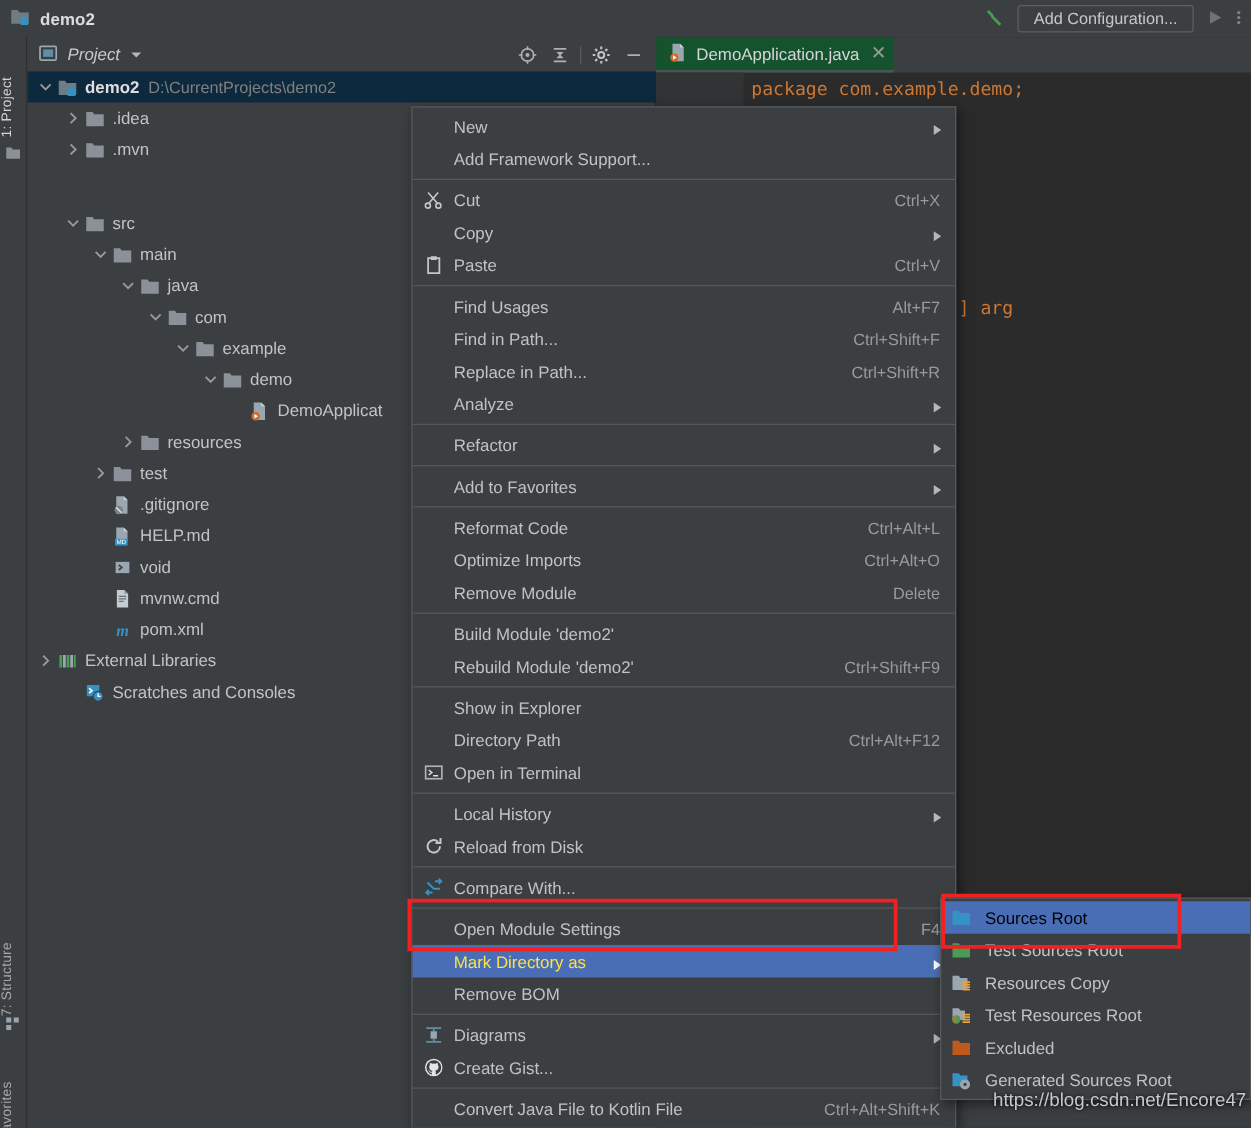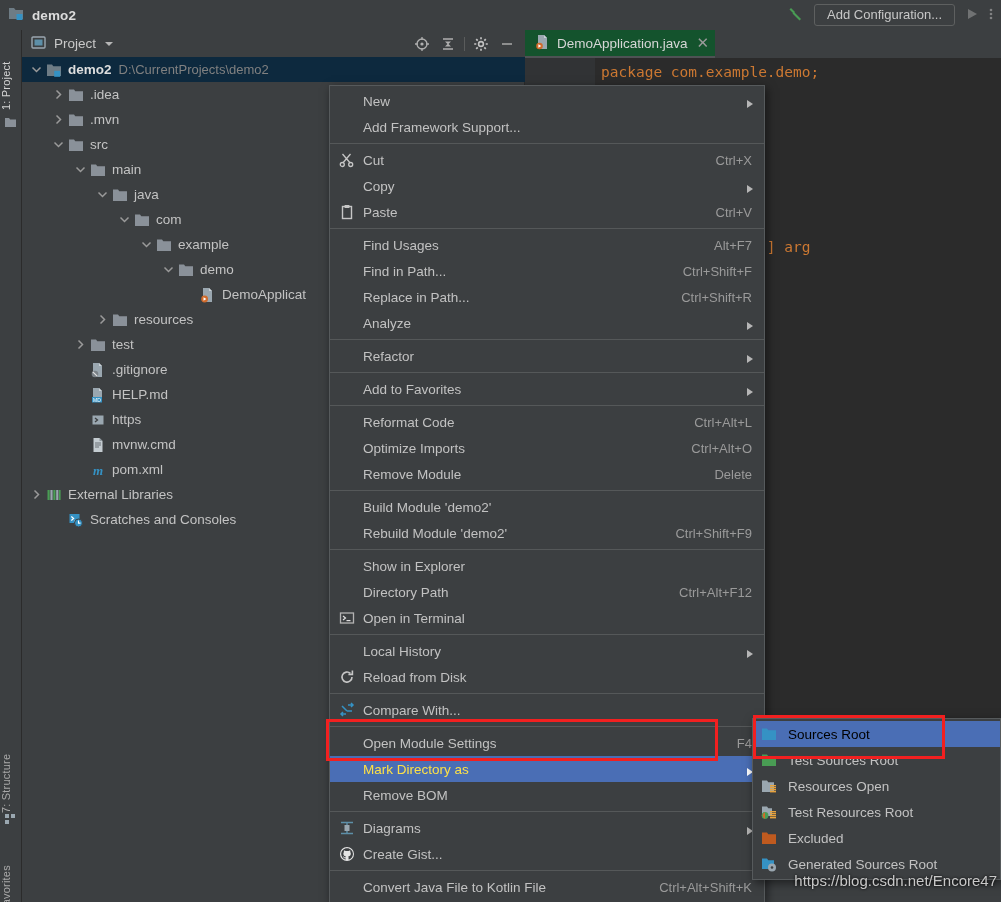--- a/index.html
+++ b/index.html
@@ -47,21 +47,21 @@
   
   #project-panel{
     position:absolute; left:22px; top:30px; width:503px; height:872px;
     background:#3c3f41; border-right:1px solid #2b2b2b;
   }
   #project-header{
     position:absolute; left:0; top:0; width:503px; height:27px;
     display:flex; align-items:center; background:#3c3f41;
   }
   #project-header .hdr-icon{ margin-left:9px; margin-right:8px; }
-  #project-header .hdr-label{ font-size:13.5px; color:#c9c9c9; }
+  #project-header .hdr-label{ font-size:13.5px; color:#c9c9c9;font-style:italic; }
   #project-header .chev{ margin-left:8px; }
   #hdr-tools{ position:absolute; right:0; top:0; height:27px; display:flex; align-items:center; }
   #hdr-tools .tbtn{ width:26px; height:27px; display:flex; align-items:center; justify-content:center; }
   #hdr-sep{ width:1px; height:14px; background:#5a5c5c; margin:0 3px; }
 
   #tree{ position:absolute; left:0; top:27px; width:503px; height:845px; overflow:hidden; }
   .row{
     position:relative; height:25px; display:flex; align-items:center;
     white-space:nowrap; font-size:13.5px; color:#c3c3c3;
   }
@@ -286,21 +286,21 @@
       </div>
       <div class="row" style="padding-left: 30px;">
         <span class="arrow"><svg width="13" height="13" viewBox="0 0 13 13">
             <path d="M4.5 2.5 L8.5 6.5 L4.5 10.5" stroke="#9a9a9a" stroke-width="1.5" fill="none"></path>
           </svg></span>
         <span class="ficon"><svg width="16" height="16" viewBox="0 0 16 16">
             <path d="M1 2.5h5l1.3 1.8H15V14H1z" fill="#8a9199"></path>
           </svg></span>
         <span class="label">.mvn</span>
       </div>
-      <div class="row" style="padding-left: 30px;">
+      <div class="row" style="padding-left: 30px; margin-top: 34px;">
         <span class="arrow"><svg width="13" height="13" viewBox="0 0 13 13">
             <path d="M2.5 4.5 L6.5 8.5 L10.5 4.5" stroke="#9a9a9a" stroke-width="1.5" fill="none"></path>
           </svg></span>
         <span class="ficon"><svg width="16" height="16" viewBox="0 0 16 16">
             <path d="M1 2.5h5l1.3 1.8H15V14H1z" fill="#8a9199"></path>
           </svg></span>
         <span class="label">src</span>
       </div>
       <div class="row" style="padding-left: 52px;">
         <span class="arrow"><svg width="13" height="13" viewBox="0 0 13 13">
@@ -394,21 +394,21 @@
             <text x="7" y="14.6" font-size="5" fill="#fff" text-anchor="middle" font-family="sans-serif">MD</text>
           </svg></span>
         <span class="label">HELP.md</span>
       </div>
       <div class="row" style="padding-left: 52px;">
         <span class="arrow"></span>
         <span class="ficon"><svg width="16" height="16" viewBox="0 0 16 16">
             <rect x="2.5" y="3.5" width="11" height="9" fill="#9aa7b0"></rect>
             <path d="M5 6 L7.5 8 L5 10" stroke="#3c3f41" stroke-width="1.3" fill="none"></path>
           </svg></span>
-        <span class="label">https</span>
+        <span class="label">void</span>
       </div>
       <div class="row" style="padding-left: 52px;">
         <span class="arrow"></span>
         <span class="ficon"><svg width="16" height="16" viewBox="0 0 16 16">
             <path d="M3.5 1h6l3 3v11h-9z" fill="#c4ccd1"></path>
             <path d="M9.5 1l3 3h-3z" fill="#8d969c"></path>
             <path d="M5 6h6M5 8h6M5 10h4" stroke="#6a7177" stroke-width="1"></path>
           </svg></span>
         <span class="label">mvnw.cmd</span>
       </div>
@@ -693,21 +693,21 @@
       <span class="smilabel">Test Sources Root</span>
     </div>
     <div class="smi">
       <span class="smic"><svg width="16" height="16" viewBox="0 0 16 16">
           <path d="M1 2.5h5l1.3 1.8H13V14H1z" fill="#9aa7b0"></path>
           <rect x="9" y="7" width="6" height="1.4" fill="#e8a33d"></rect>
           <rect x="9" y="9" width="6" height="1.4" fill="#e8a33d"></rect>
           <rect x="9" y="11" width="6" height="1.4" fill="#e8a33d"></rect>
           <rect x="9" y="13" width="6" height="1.4" fill="#e8a33d"></rect>
         </svg></span>
-      <span class="smilabel">Resources Open</span>
+      <span class="smilabel">Resources Copy</span>
     </div>
     <div class="smi">
       <span class="smic"><svg width="16" height="16" viewBox="0 0 16 16">
           <path d="M1 2.5h5l1.3 1.8H11V12H1z" fill="#9aa7b0"></path>
           <rect x="9" y="7" width="6" height="1.4" fill="#e8a33d"></rect>
           <rect x="9" y="9" width="6" height="1.4" fill="#e8a33d"></rect>
           <rect x="9" y="11" width="6" height="1.4" fill="#e8a33d"></rect>
           <rect x="9" y="13" width="6" height="1.4" fill="#e8a33d"></rect>
           <circle cx="4" cy="11.5" r="3.4" fill="#499c54"></circle>
           <path d="M4 8.3 A3.4 3.4 0 0 0 4 14.7 Z" fill="#d06b2c"></path>

